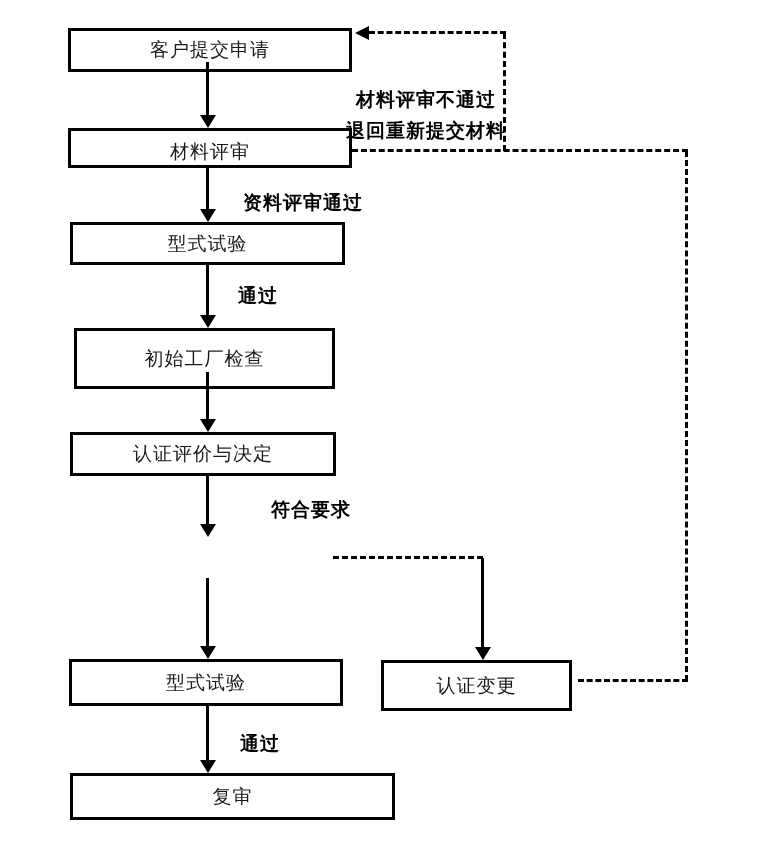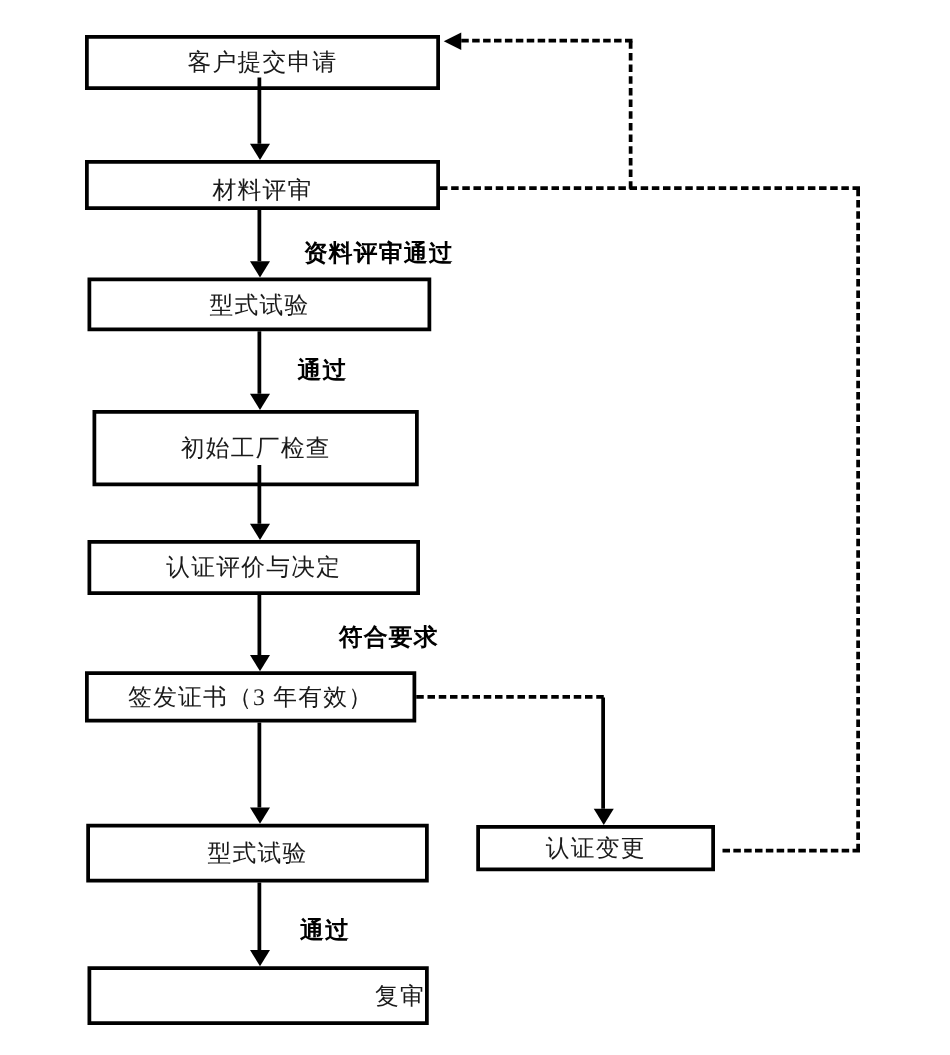--- a/index.html
+++ b/index.html
@@ -93,33 +93,30 @@
   </div>
 
   <div class="fbox" style="left:74px;  top:328px; width:261px; height:61px;">
     <span>初始工厂检查</span>
   </div>
 
   <div class="fbox" style="left:70px;  top:432px; width:266px; height:44px;">
     <span>认证评价与决定</span>
   </div>
 
-  <div class="fbox" style="left:68px;  top:537px; width:265px; height:41px;">
-    <span>签发证书（3 年有效）</span>
-  </div>
 
   <div class="fbox" style="left:69px;  top:659px; width:274px; height:47px;">
     <span>型式试验</span>
   </div>
 
-  <div class="fbox" style="left:70px;  top:773px; width:273px; height:47px;justify-content:flex-end;">
+  <div class="fbox" style="left:70px;  top:773px; width:325px; height:47px;">
     <span>复审</span>
   </div>
 
-  <div class="fbox" style="left:381px; top:660px; width:191px; height:37px;">
+  <div class="fbox" style="left:381px; top:660px; width:191px; height:51px;">
     <span>认证变更</span>
   </div>
 
   <div class="shaft" style="left:206px; top:62px;  height:53px;"></div>
   <div class="head-down" style="left:200px; top:115px;"></div>
 
   <div class="shaft" style="left:206px; top:168px; height:41px;"></div>
   <div class="head-down" style="left:200px; top:209px;"></div>
 
   <div class="shaft" style="left:206px; top:265px; height:50px;"></div>
@@ -143,20 +140,24 @@
   <div class="head-left" style="left:355px; top:26px;"></div>
   <div class="dash-h" style="left:369px; top:31px; width:137px;"></div>
   <div class="dash-v" style="left:503px; top:33px; height:118px;"></div>
 
   <div class="dash-h" style="left:352px; top:149px; width:336px;"></div>
   <div class="dash-v" style="left:685px; top:151px; height:530px;"></div>
   <div class="dash-h" style="left:578px; top:679px; width:110px;"></div>
 
   <div class="dash-h" style="left:333px; top:556px; width:150px;"></div>
 
+  <div class="elabel" style="left:338px; top:84px; width:176px;">
+    <span class="line">材料评审不通过</span>
+    <span class="line">退回重新提交材料</span>
+  </div>
 
   <div class="elabel" style="left:243px; top:190px;">资料评审通过</div>
 
   <div class="elabel" style="left:238px; top:283px;">通过</div>
 
   <div class="elabel" style="left:271px; top:497px;">符合要求</div>
 
   <div class="elabel" style="left:240px; top:731px;">通过</div>
 
 </div>

